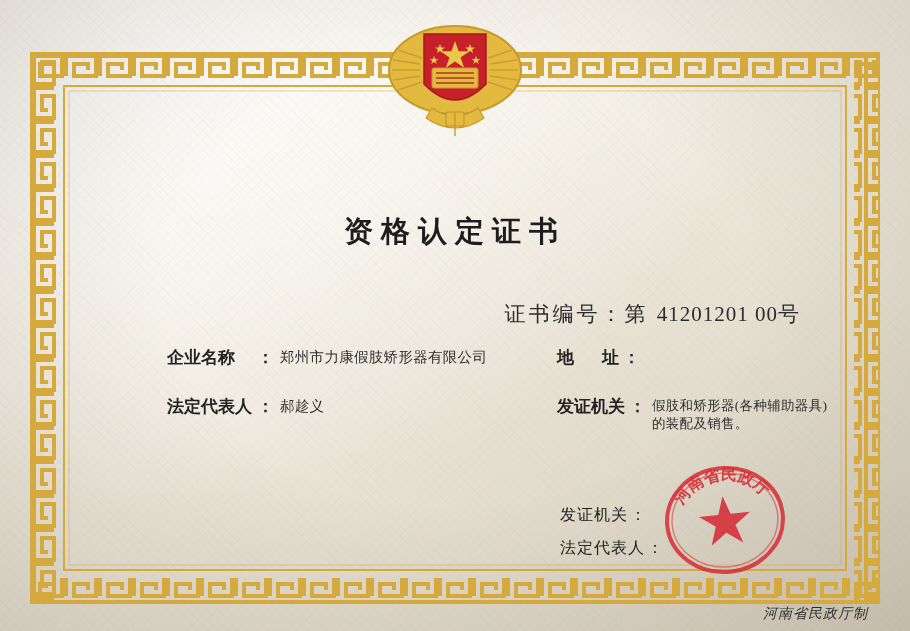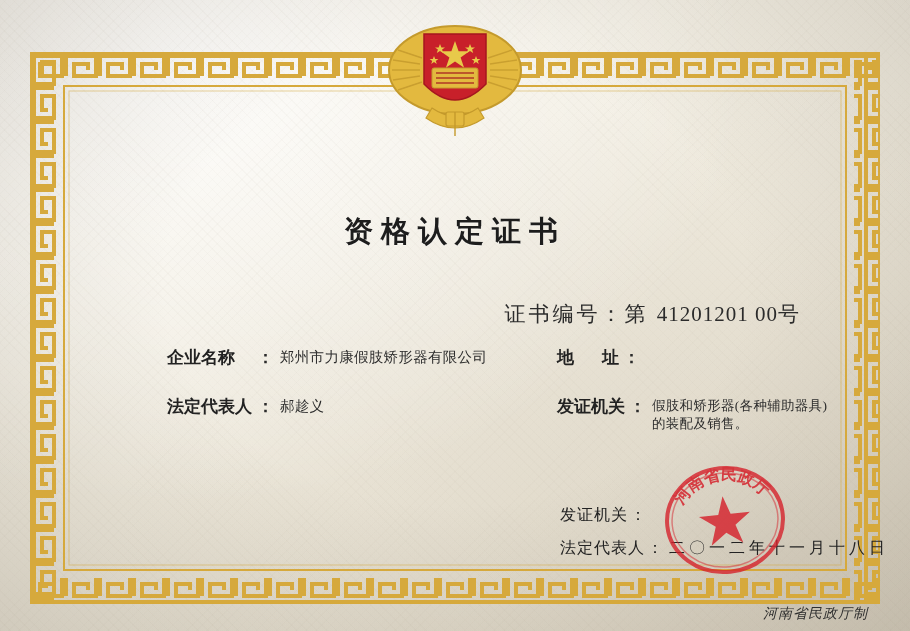--- a/index.html
+++ b/index.html
@@ -323,21 +323,20 @@
 
     <div class="issue-block">
       <div class="issue-row">
         <span class="issue-label">发证机关</span>
         <span class="issue-colon">：</span>
         <span class="issue-value"></span>
       </div>
       <div class="issue-row">
         <span class="issue-label">法定代表人</span>
         <span class="issue-colon">：</span>
-        <span class="issue-value">二〇一二年十一月十八日</span>
       </div>
     </div>
 
     <div class="footer-note">河南省民政厅制</div>
   </div>
 
   <div id="seal">
     <svg viewBox="0 0 124 116" width="124" height="116">
       <g stroke="#d5202a" fill="none">
         <ellipse cx="62" cy="58" rx="58" ry="52" stroke-width="4" opacity="0.9"></ellipse>

